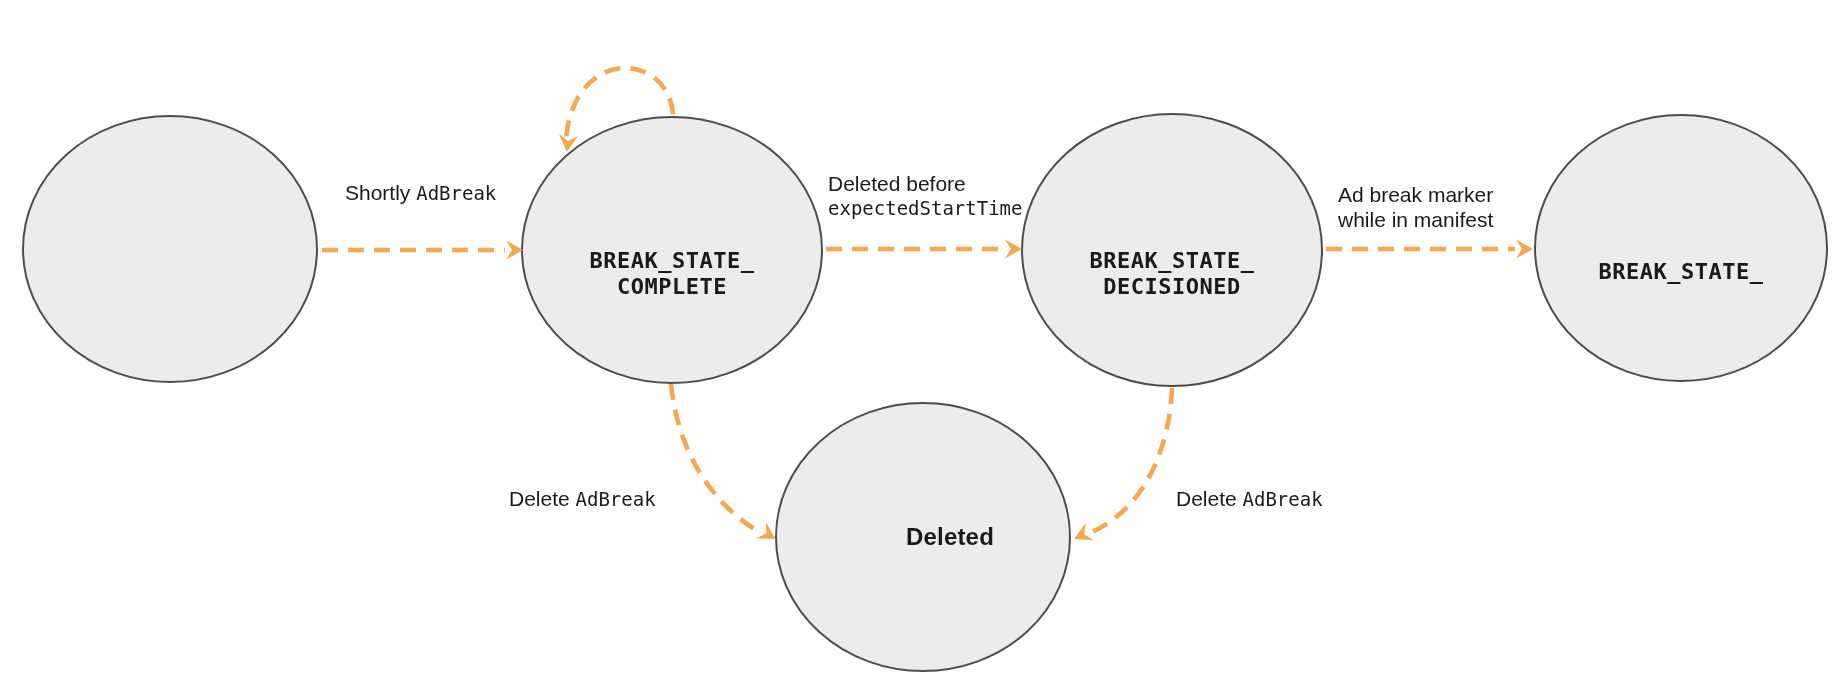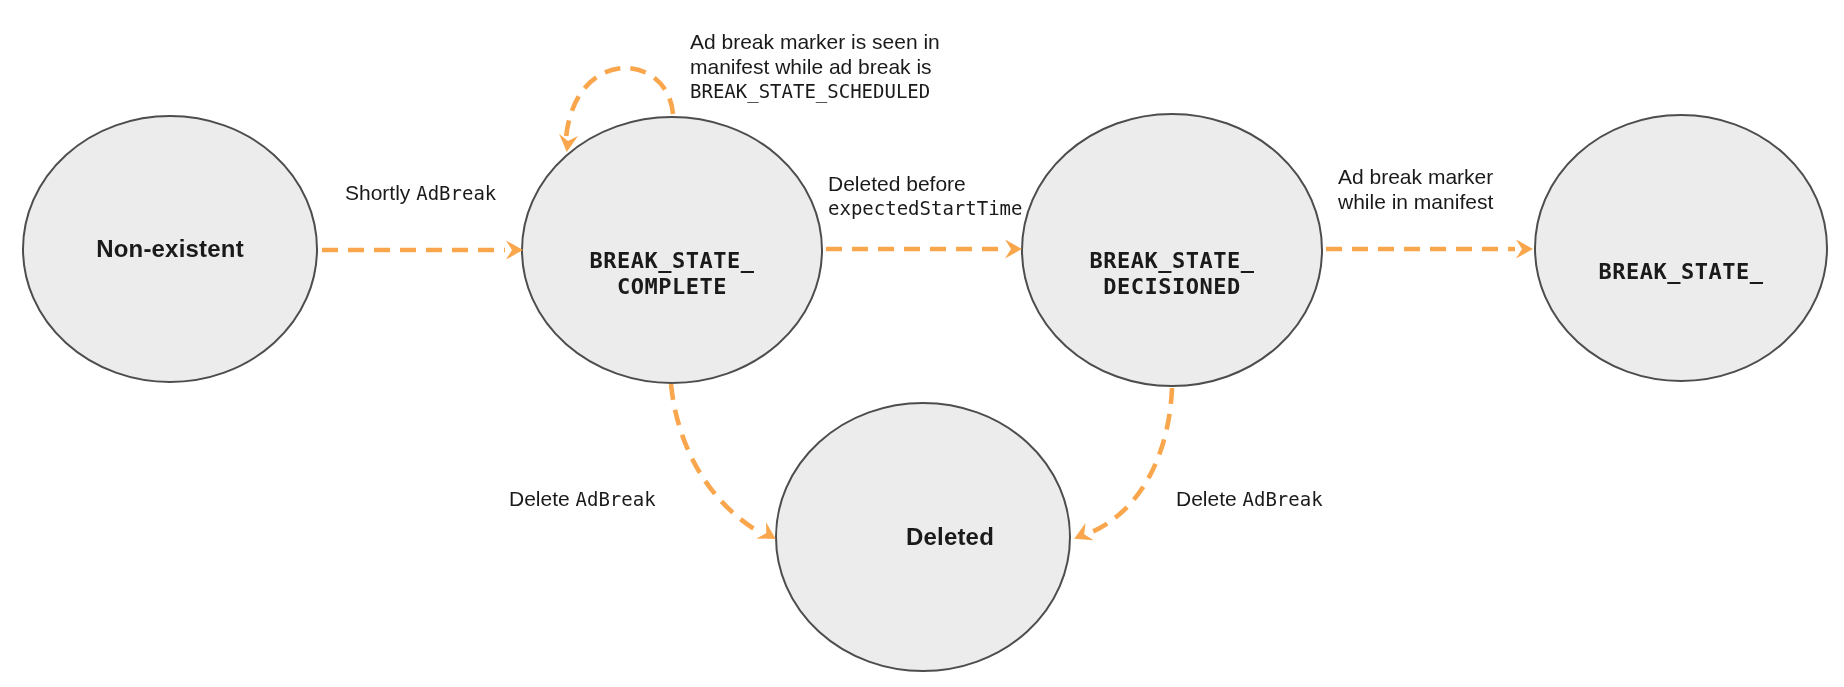--- a/index.html
+++ b/index.html
@@ -69,23 +69,20 @@
     <path class="edge-path" d="M 1172 388 C 1170 440 1150 505 1092 532"></path>
 
     <path class="arrow-head" d="M 2 0 L -15 -9.5 L -9 0 L -15 9.5 Z" transform="translate(521,250)"></path>
     <path class="arrow-head" d="M 2 0 L -15 -9.5 L -9 0 L -15 9.5 Z" transform="translate(567,150) rotate(96)"></path>
     <path class="arrow-head" d="M 2 0 L -15 -9.5 L -9 0 L -15 9.5 Z" transform="translate(1020,249)"></path>
     <path class="arrow-head" d="M 2 0 L -15 -9.5 L -9 0 L -15 9.5 Z" transform="translate(1531,249)"></path>
     <path class="arrow-head" d="M 2 0 L -15 -9.5 L -9 0 L -15 9.5 Z" transform="translate(774,538) rotate(31)"></path>
     <path class="arrow-head" d="M 2 0 L -15 -9.5 L -9 0 L -15 9.5 Z" transform="translate(1076,538) rotate(155)"></path>
   </svg>
 
-  <div class="node-label sans" style="left:30px;top:249px;width:280px;">
-    <span>Non-existent</span>
-  </div>
 
   <div class="node-label mono" style="left:522px;top:251px;width:300px;">
     <span class="block">BREAK_STATE_</span>
     <span class="block">COMPLETE</span>
   </div>
 
   <div class="node-label mono" style="left:1022px;top:251px;width:300px;">
     <span class="block">BREAK_STATE_</span>
     <span class="block">DECISIONED</span>
   </div>
@@ -96,32 +93,27 @@
 
   <div class="node-label sans" style="left:776px;top:537px;width:348px;">
     <span>Deleted</span>
   </div>
 
   <div class="edge-label" style="left:345px;top:180px;">
     <span>Shortly</span>
     <span class="code">AdBreak</span>
   </div>
 
-  <div class="edge-label" style="left:690px;top:29px;">
-    <span class="block">Ad break marker is seen in</span>
-    <span class="block">manifest while ad break is</span>
-    <span class="block code">BREAK_STATE_SCHEDULED</span>
-  </div>
 
   <div class="edge-label" style="left:828px;top:171px;">
     <span class="block">Deleted before</span>
     <span class="block code">expectedStartTime</span>
   </div>
 
-  <div class="edge-label" style="left:1338px;top:164px;">
+  <div class="edge-label" style="left:1338px;top:182px;">
     <span class="block">Ad break marker</span>
     <span class="block">while in manifest</span>
   </div>
 
   <div class="edge-label" style="left:509px;top:486px;">
     <span>Delete</span>
     <span class="code">AdBreak</span>
   </div>
 
   <div class="edge-label" style="left:1176px;top:486px;">

